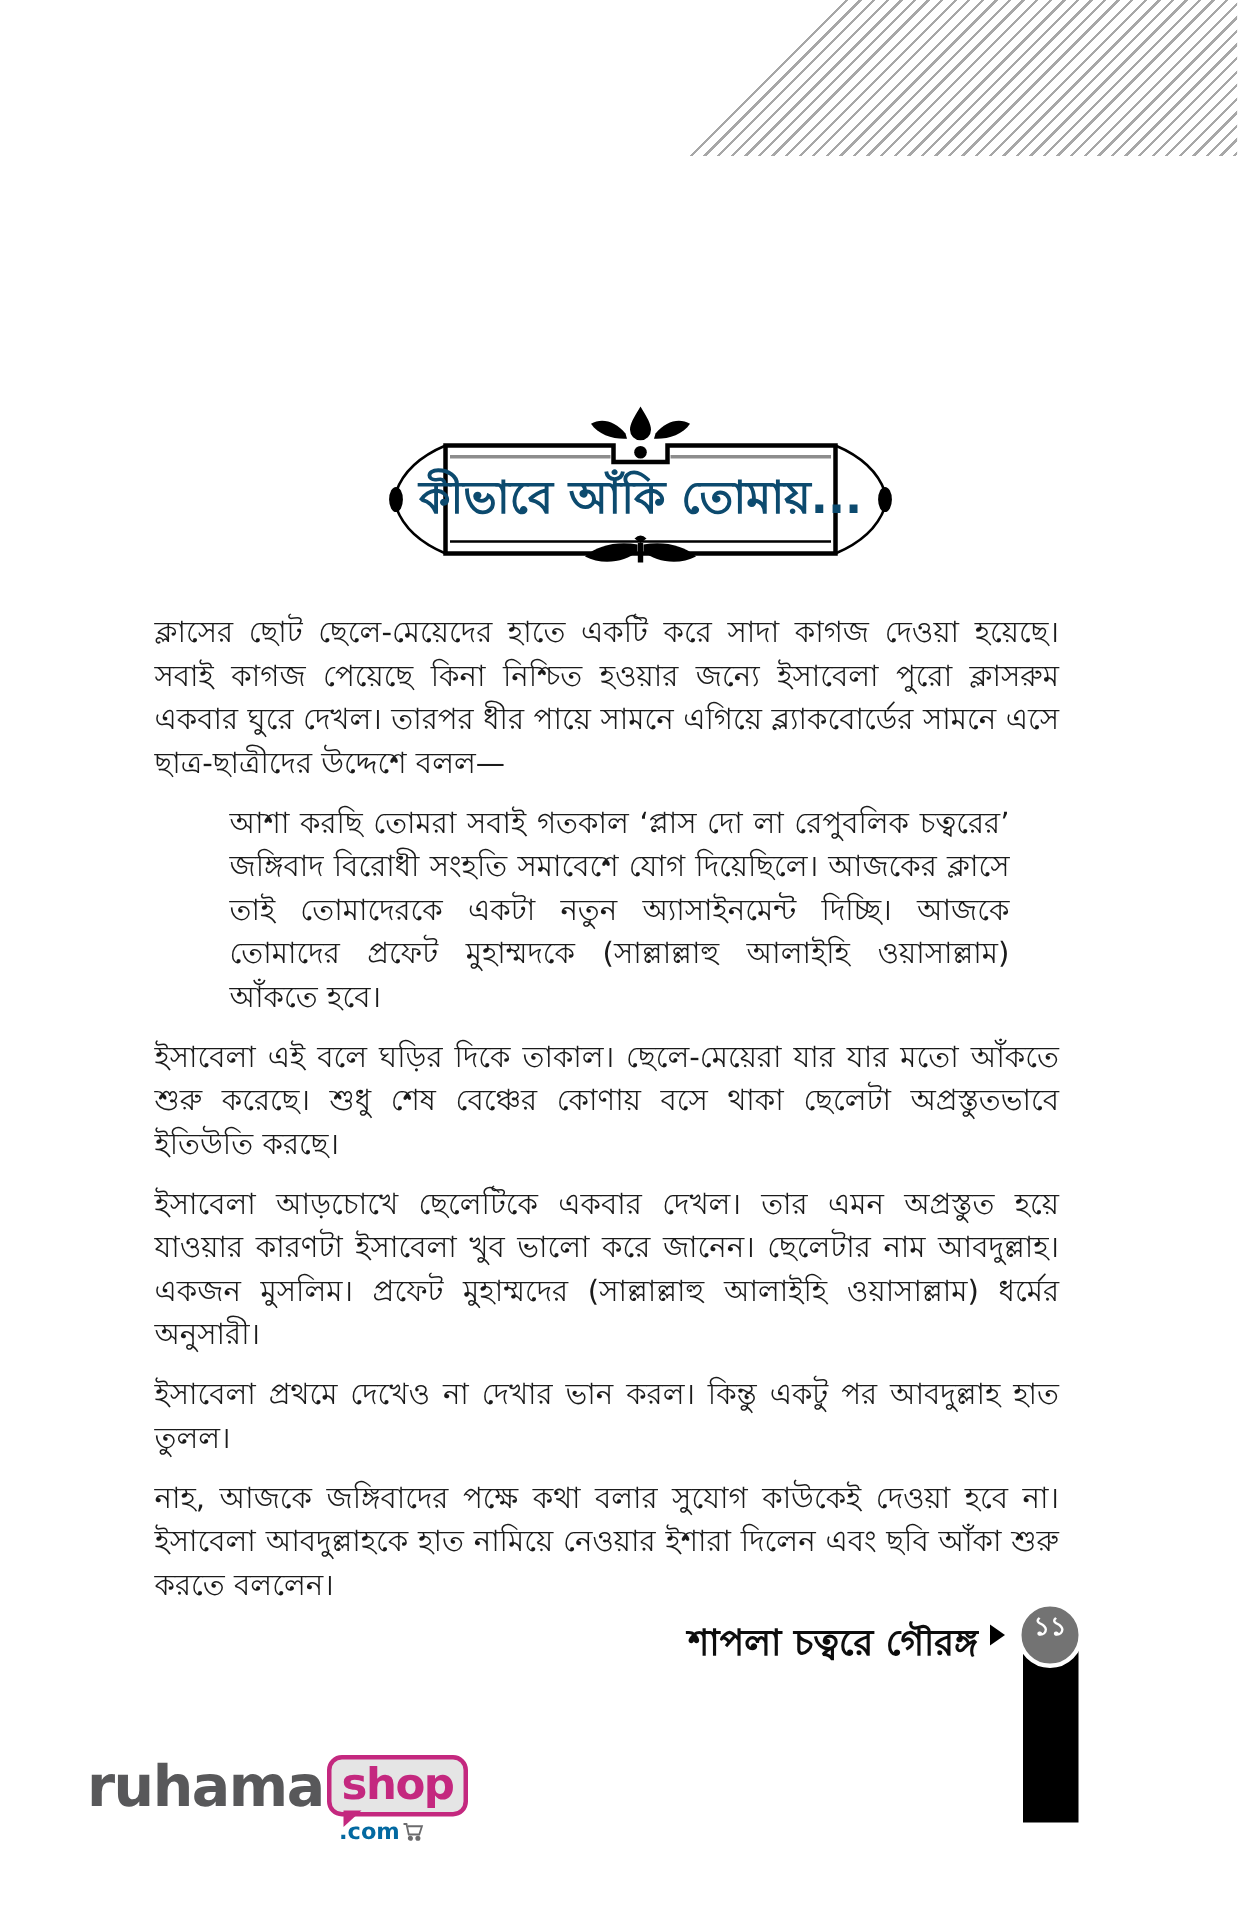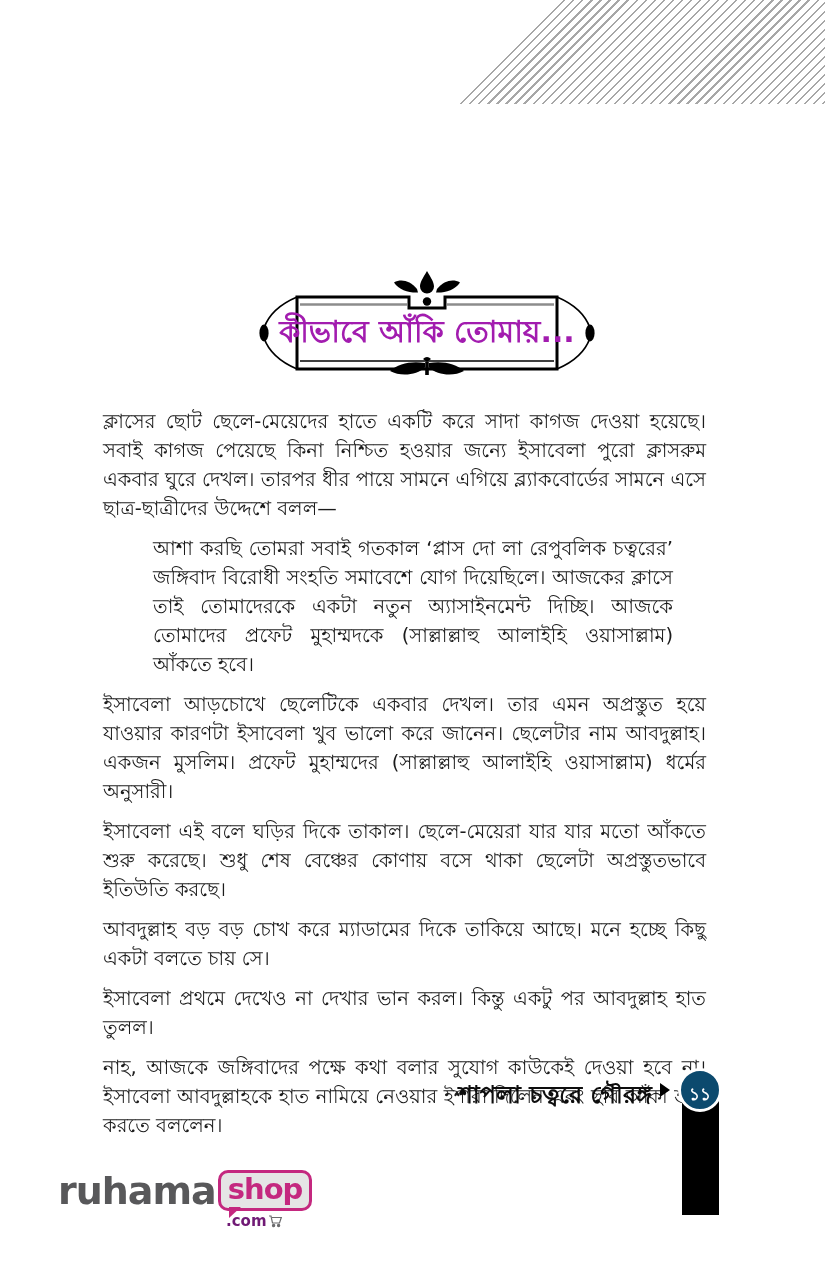--- a/index.html
+++ b/index.html
@@ -14,21 +14,21 @@
     position:absolute;left:455px;top:0;width:370px;height:104px;
     clip-path:polygon(29% 0%,100% 0%,100% 100%,0% 100%);
     background:repeating-linear-gradient(135deg,#a7a7a7 0 1.6px,transparent 1.6px 6.4px);
   }
 
   
   .titlebox-svg{position:absolute;left:255px;top:266px;width:345px;height:120px;}
   .title-text{
     position:absolute;left:297px;top:297px;width:260px;height:72px;
     display:flex;align-items:center;justify-content:center;
-    font-size:30px;font-weight:600;color:#a21caf;white-space:nowrap;
+    font-size:30px;font-weight:600;color:#0c4a6e;white-space:nowrap;
   }
 
   
   .body-text{position:absolute;left:103px;top:407px;width:603px;}
   .body-text p{
     margin:0 0 11px 0;font-size:19.5px;line-height:29px;
     text-align:justify;color:#1b1b1b;
   }
   .body-text p.quote{margin-left:50px;margin-right:33px;}
 
@@ -38,39 +38,39 @@
     font-weight:bold;font-size:24px;color:#0d0d0d;white-space:nowrap;
   }
   .fwd-triangle{
     position:absolute;left:660px;top:1083px;width:0;height:0;
     border-top:7px solid transparent;border-bottom:7px solid transparent;
     border-left:10px solid #000;
   }
   .page-tab-bar{position:absolute;left:682px;top:1090px;width:37px;height:125px;background:#000;}
   .page-circle{
     position:absolute;left:678px;top:1068px;width:44px;height:44px;box-sizing:border-box;
-    background:#0c4a6e;border:3px solid #fff;border-radius:50%;
-    display:flex;align-items:flex-end;justify-content:center;
+    background:#737373;border:3px solid #fff;border-radius:50%;
+    display:flex;align-items:flex-start;justify-content:center;
     color:#fff;font-size:17px;font-weight:bold;
   }
 
   
   .logo{position:absolute;left:58px;top:1170px;display:flex;align-items:center;}
   .logo-word{font-size:38px;font-weight:bold;color:#58585a;letter-spacing:-1px;line-height:38px;}
   .logo-bubble{
     position:relative;margin-left:2px;border:3px solid #c4287f;border-radius:10px;
     padding:0 7px 2px 7px;background:#e5e5e5;
   }
   .logo-bubble .shop{font-size:29px;font-weight:bold;color:#c4287f;letter-spacing:-1px;line-height:33px;}
   .bubble-tail{
     position:absolute;left:8px;bottom:-10px;width:0;height:0;
     border-left:12px solid #c4287f;border-bottom:11px solid transparent;
   }
   .logo-com{
-    position:absolute;left:168px;top:42px;font-size:15px;font-weight:bold;color:#701a75;
+    position:absolute;left:168px;top:42px;font-size:15px;font-weight:bold;color:#0369a1;
     display:flex;align-items:center;gap:1px;
   }
 </style>
 </head>
 <body>
 
 <div class="page">
 
   <div class="stripes"></div>
 
@@ -107,23 +107,22 @@
       <path d="M302,31 Q328,42 335,62"></path>
       <path d="M302,103 Q328,92 335,72"></path>
       <ellipse cx="335" cy="67" rx="4.6" ry="8.4" fill="#000" stroke="none"></ellipse>
     </g>
   </svg>
   <div class="title-text">কীভাবে আঁকি তোমায়...</div>
 
   <main class="body-text">
     <p class="normal">ক্লাসের ছোট ছেলে-মেয়েদের হাতে একটি করে সাদা কাগজ দেওয়া হয়েছে। সবাই কাগজ পেয়েছে কিনা নিশ্চিত হওয়ার জন্যে ইসাবেলা পুরো ক্লাসরুম একবার ঘুরে দেখল। তারপর ধীর পায়ে সামনে এগিয়ে ব্ল্যাকবোর্ডের সামনে এসে ছাত্র-ছাত্রীদের উদ্দেশে বলল—</p>
     <p class="quote">আশা করছি তোমরা সবাই গতকাল ‘প্লাস দো লা রেপুবলিক চত্বরের’ জঙ্গিবাদ বিরোধী সংহতি সমাবেশে যোগ দিয়েছিলে। আজকের ক্লাসে তাই তোমাদেরকে একটা নতুন অ্যাসাইনমেন্ট দিচ্ছি। আজকে তোমাদের প্রফেট মুহাম্মদকে (সাল্লাল্লাহু আলাইহি ওয়াসাল্লাম) আঁকতে হবে।</p>
+    <p class="normal">ইসাবেলা এই বলে ঘড়ির দিকে তাকাল। ছেলে-মেয়েরা যার যার মতো আঁকতে শুরু করেছে। শুধু শেষ বেঞ্চের কোণায় বসে থাকা ছেলেটা অপ্রস্তুতভাবে ইতিউতি করছে।</p>
     <p class="normal">ইসাবেলা আড়চোখে ছেলেটিকে একবার দেখল। তার এমন অপ্রস্তুত হয়ে যাওয়ার কারণটা ইসাবেলা খুব ভালো করে জানেন। ছেলেটার নাম আবদুল্লাহ। একজন মুসলিম। প্রফেট মুহাম্মদের (সাল্লাল্লাহু আলাইহি ওয়াসাল্লাম) ধর্মের অনুসারী।</p>
-    <p class="normal">ইসাবেলা এই বলে ঘড়ির দিকে তাকাল। ছেলে-মেয়েরা যার যার মতো আঁকতে শুরু করেছে। শুধু শেষ বেঞ্চের কোণায় বসে থাকা ছেলেটা অপ্রস্তুতভাবে ইতিউতি করছে।</p>
-    <p class="normal">আবদুল্লাহ বড় বড় চোখ করে ম্যাডামের দিকে তাকিয়ে আছে। মনে হচ্ছে কিছু একটা বলতে চায় সে।</p>
     <p class="normal">ইসাবেলা প্রথমে দেখেও না দেখার ভান করল। কিন্তু একটু পর আবদুল্লাহ হাত তুলল।</p>
     <p class="normal">নাহ, আজকে জঙ্গিবাদের পক্ষে কথা বলার সুযোগ কাউকেই দেওয়া হবে না। ইসাবেলা আবদুল্লাহকে হাত নামিয়ে নেওয়ার ইশারা দিলেন এবং ছবি আঁকা শুরু করতে বললেন।</p>
   </main>
 
   <div class="running-title">শাপলা চত্বরে গৌরঙ্গ</div>
   <div class="fwd-triangle"></div>
   <div class="page-tab-bar"></div>
   <div class="page-circle">
     <span>১১</span>
   </div>

